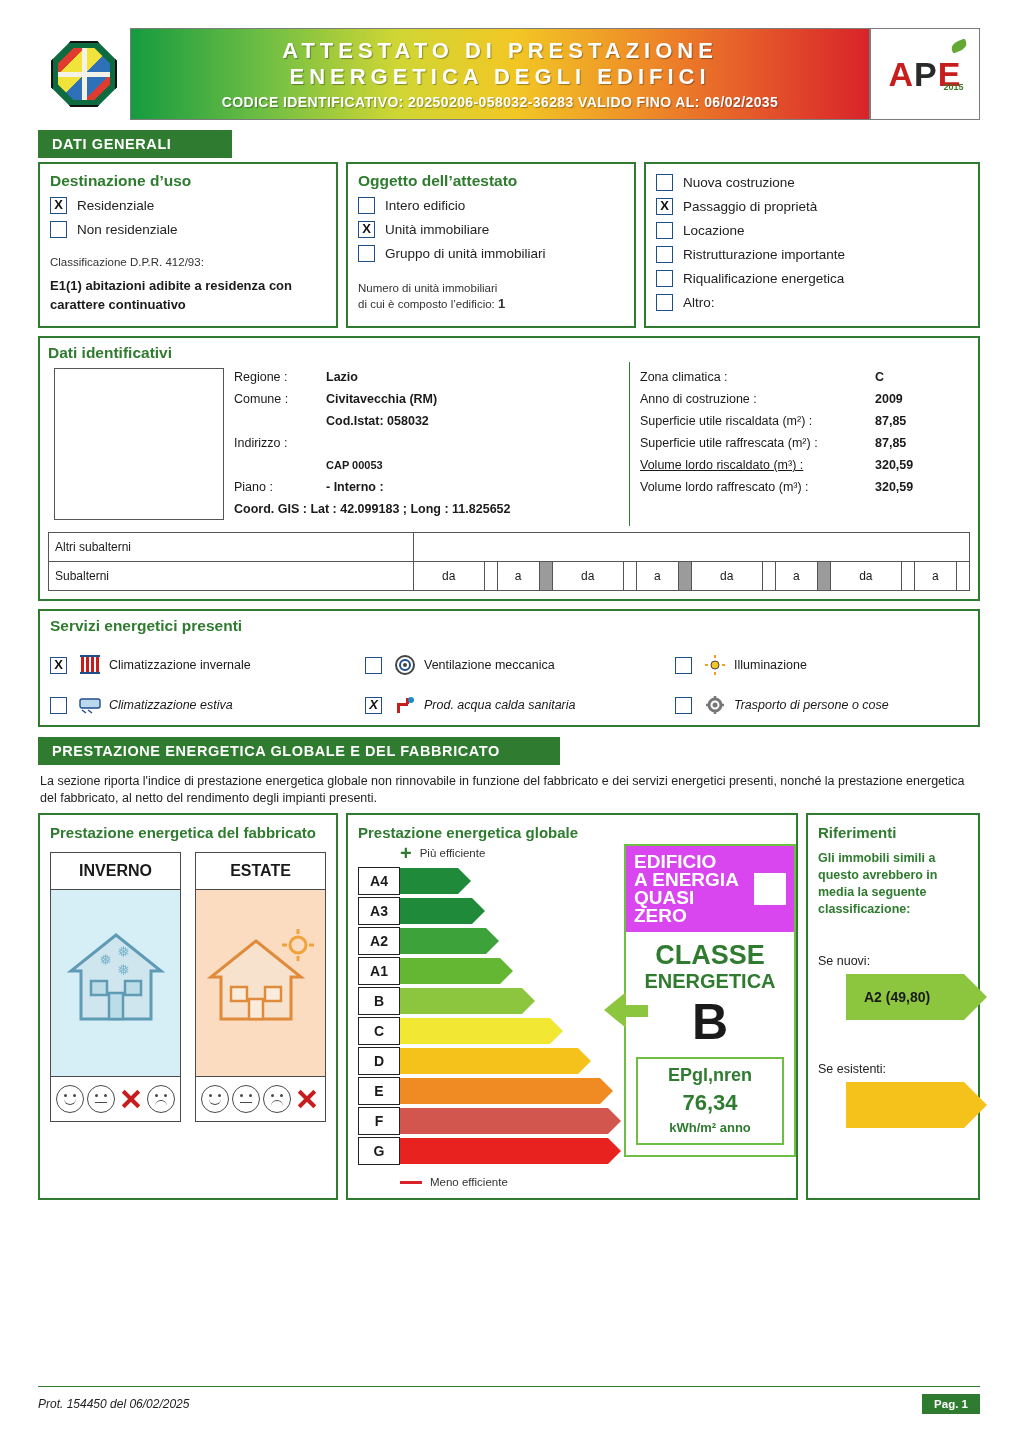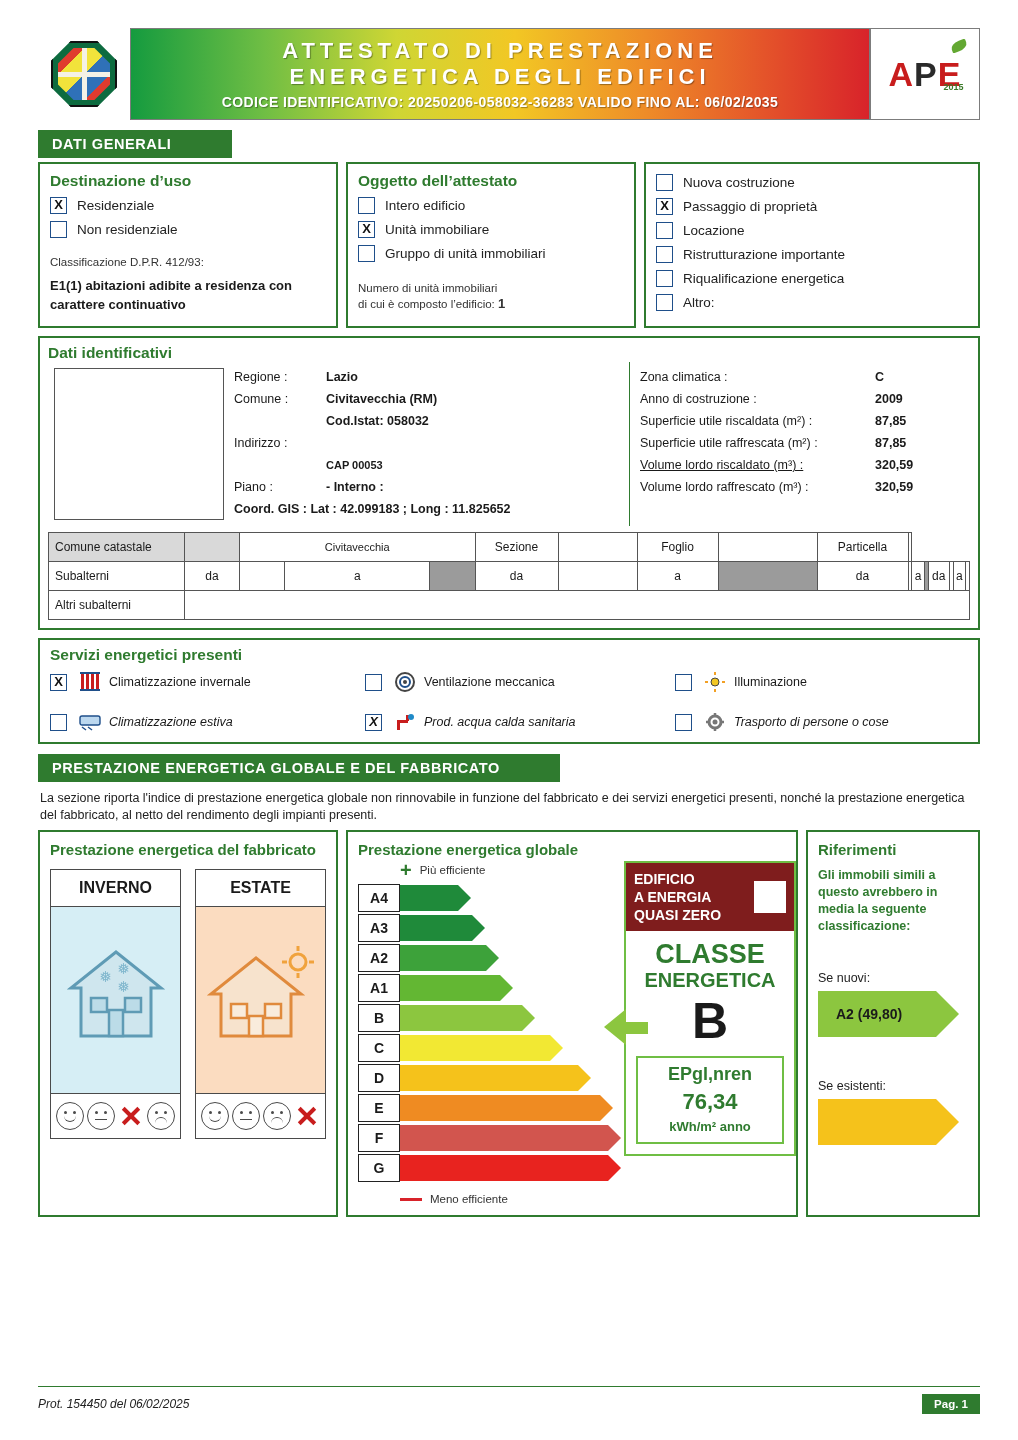--- a/index.html
+++ b/index.html
@@ -135,33 +135,33 @@
   }
   .arrowbar{height:26px;position:relative;}
   .arrowbar .body{height:26px;position:relative;}
   .arrowbar .tip{position:absolute;right:-13px;top:0;width:0;height:0;border-top:13px solid transparent;border-bottom:13px solid transparent;}
 
   .eff-top{display:flex;align-items:center;font-size:11.5px;color:#333;margin:4px 0 2px 42px;}
   .plus{color:#2f7b2f;font-weight:bold;font-size:20px;margin-right:8px;line-height:14px;}
   .minus{display:inline-block;width:22px;height:3px;background:#d8232a;margin-right:8px;}
 
   .classbox{border:2px solid #6fbe44;width:172px;box-sizing:border-box;}
-  .nzeb{background:#7f1d1d;color:#fff;font-weight:bold;font-size:14px;line-height:18px;padding:7px 8px;display:flex;align-items:center;justify-content:space-between;}
+  .nzeb{background:#d946ef;color:#fff;font-weight:bold;font-size:19px;line-height:18px;padding:7px 8px;display:flex;align-items:center;justify-content:space-between;}
   .nzeb .sq{width:30px;height:30px;background:#fff;border:1px solid #fff;flex:0 0 auto;margin-left:6px;}
   .classtitle{text-align:center;font-weight:bold;color:#2f7b2f;font-size:27px;line-height:30px;padding-top:8px;}
   .classsub{text-align:center;font-weight:bold;color:#2f7b2f;font-size:20px;}
   .classletter{text-align:center;font-weight:bold;color:#1a1a1a;font-size:50px;line-height:54px;padding:2px 0 8px;}
   .epbox{border:2px solid #6fbe44;margin:0 10px 10px;text-align:center;padding:6px 0 8px;}
   .epbox .l1{font-weight:bold;color:#2f7b2f;font-size:18px;}
   .epbox .l2{font-weight:bold;color:#2f7b2f;font-size:22px;margin-top:4px;}
   .epbox .l3{font-weight:bold;color:#2f7b2f;font-size:13px;margin-top:4px;}
 
   .rif-txt{font-size:12.5px;font-weight:bold;color:#2f7b2f;line-height:17px;}
   .rif-sub{font-size:12.5px;color:#222;margin-top:14px;}
-  .rif-arrow{height:46px;position:relative;margin-top:6px;}
+  .rif-arrow{height:46px;position:relative;margin-top:6px;margin-left:28px;}
   .rif-arrow .body{height:46px;display:flex;align-items:center;padding-left:18px;font-weight:bold;font-size:14px;color:#1a1a1a;}
   .rif-arrow .tip{position:absolute;right:-23px;top:0;width:0;height:0;border-top:23px solid transparent;border-bottom:23px solid transparent;}
 
   
   .footer{position:absolute;left:38px;right:38px;bottom:26px;border-top:1.4px solid #2f7b2f;padding-top:7px;display:flex;align-items:center;justify-content:space-between;}
   .footer .prot{font-size:12px;font-style:italic;color:#222;}
   .footer .pag{background:#2f7b2f;color:#fff;font-weight:bold;font-size:11.5px;padding:4px 12px;}
 </style>
 </head>
 <body>
@@ -281,62 +281,51 @@
         <div class="kv"><span class="k" style="display:inline-block;width:235px;">Anno di costruzione :</span><span class="v">2009</span></div>
         <div class="kv"><span class="k" style="display:inline-block;width:235px;">Superficie utile riscaldata (m²) :</span><span class="v">87,85</span></div>
         <div class="kv"><span class="k" style="display:inline-block;width:235px;">Superficie utile raffrescata (m²) :</span><span class="v">87,85</span></div>
         <div class="kv"><span class="k" style="display:inline-block;width:235px;text-decoration:underline;">Volume lordo riscaldato (m³) :</span><span class="v">320,59</span></div>
         <div class="kv"><span class="k" style="display:inline-block;width:235px;">Volume lordo raffrescato (m³) :</span><span class="v">320,59</span></div>
       </div>
     </div>
 
     <table class="cad" style="margin-top:6px;">
       <tbody>
-          <tr>
-        <td class="lblcell hdr" style="width:128px;">Comune catastale</td>
-        <td class="hdr" style="width:52px;"></td>
-        <td class="ctr" colspan="3" style="width:180px;font-size:11px;">Civitavecchia</td>
-        <td class="ctr" style="width:80px;">Sezione</td>
-        <td style="width:76px;"></td>
-        <td class="ctr" style="width:78px;">Foglio</td>
-        <td style="width:96px;"></td>
-        <td class="ctr" style="width:88px;">Particella</td>
-        <td></td>
+      <tr>
+        <td class="lblcell">Altri subalterni</td>
+        <td colspan="16"></td>
       </tr>
       <tr>
         <td class="lblcell">Subalterni</td>
         <td class="ctr">da</td>
         <td></td>
         <td class="ctr">a</td>
         <td class="grey"></td>
         <td class="ctr">da</td>
         <td></td>
         <td class="ctr">a</td>
         <td class="grey"></td>
         <td class="ctr">da</td>
         <td></td>
         <td class="ctr">a</td>
         <td class="grey"></td>
         <td class="ctr">da</td>
         <td></td>
         <td class="ctr">a</td>
         <td></td>
       </tr>
-      <tr>
-        <td class="lblcell">Altri subalterni</td>
-        <td colspan="16"></td>
-      </tr>
     </tbody>
       </table>
   </div>
 
   
   <div class="obox" style="margin-top:8px;padding:6px 10px 10px 10px;">
     <div class="legend">Servizi energetici presenti</div>
-    <div style="display:flex;margin-top:8px;">
+    <div style="display:flex;margin-top:20px;">
       <div class="serv" style="width:315px;">
         <span class="chk x"></span>
         <span class="ic">
           <svg width="22" height="20" viewBox="0 0 22 20">
               <g fill="#c81d1d">
                 <rect x="2" y="2" width="3" height="15"></rect>
                 <rect x="7" y="2" width="3" height="15"></rect>
                 <rect x="12" y="2" width="3" height="15"></rect>
                 <rect x="17" y="2" width="3" height="15"></rect>
               </g>

